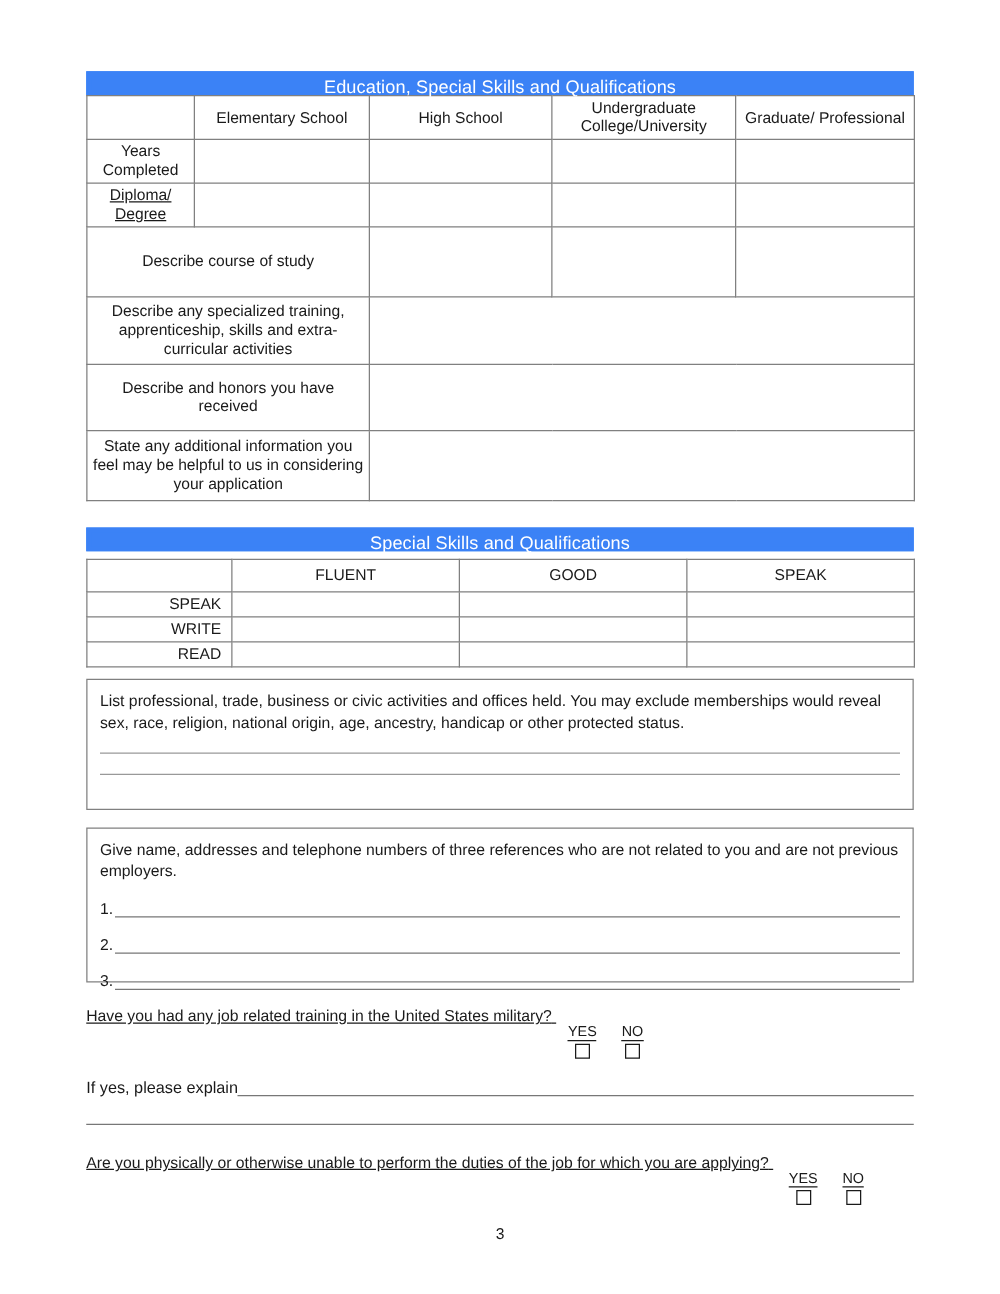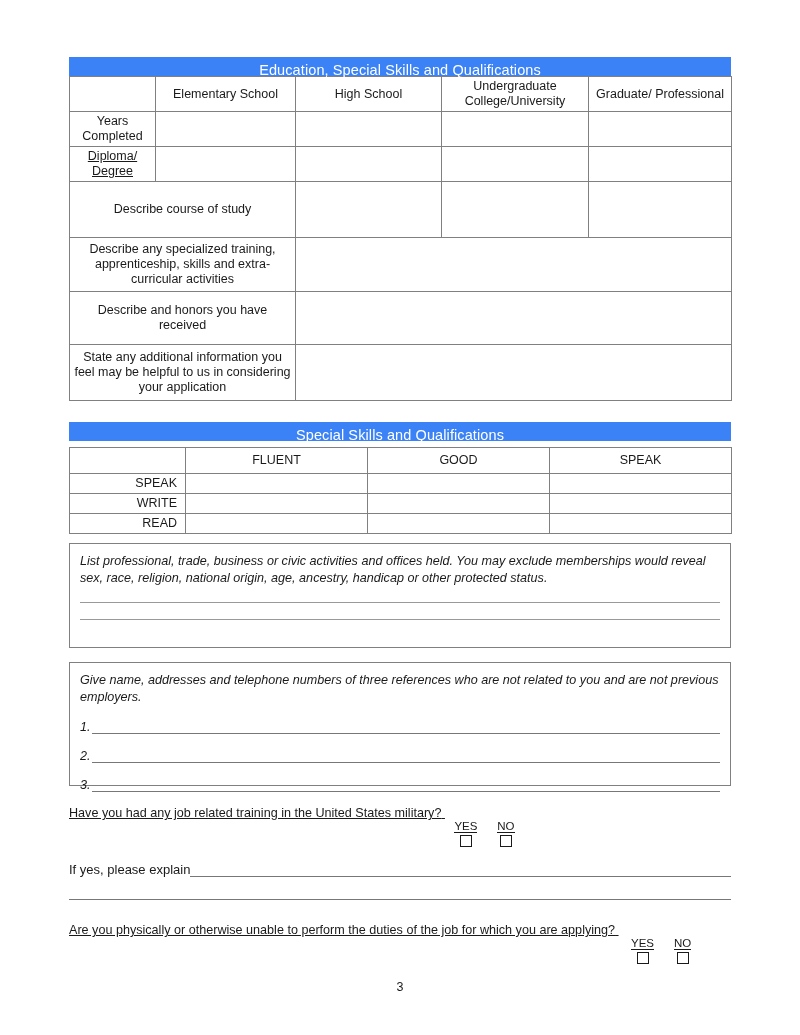--- a/index.html
+++ b/index.html
@@ -76,21 +76,20 @@
   .sk-rowlabel { text-align: right !important; padding-right: 8px !important; }
 
   
   .boxed {
     border: 1px solid #808080;
     box-sizing: border-box;
     width: 662px;
     padding: 9px 10px 8px 10px;
     font-size: 12.6px;
     line-height: 16.5px;
-    font-style: italic;
   }
   .boxed p { margin: 0; }
   .rule {
     border: 0;
     border-top: 1px solid #999999;
     margin: 16px 0 0 0;
     height: 0;
   }
 
   .ref-line {

